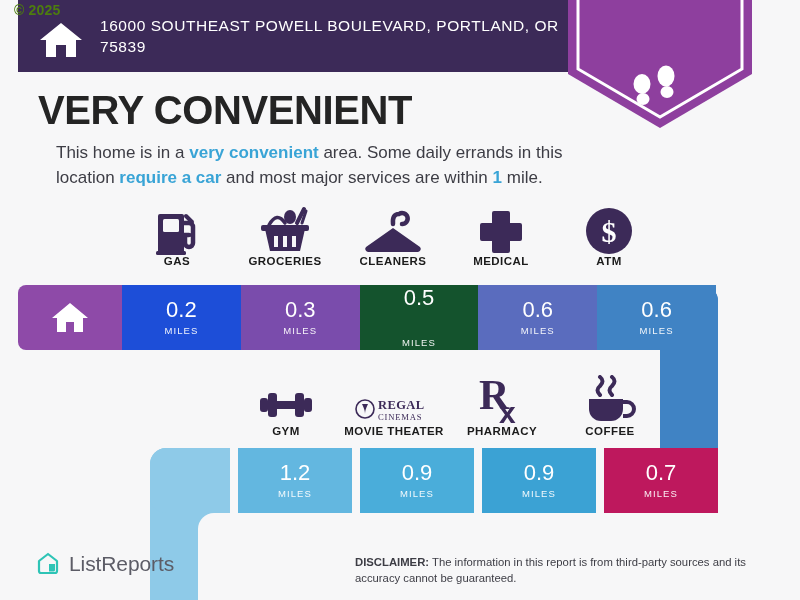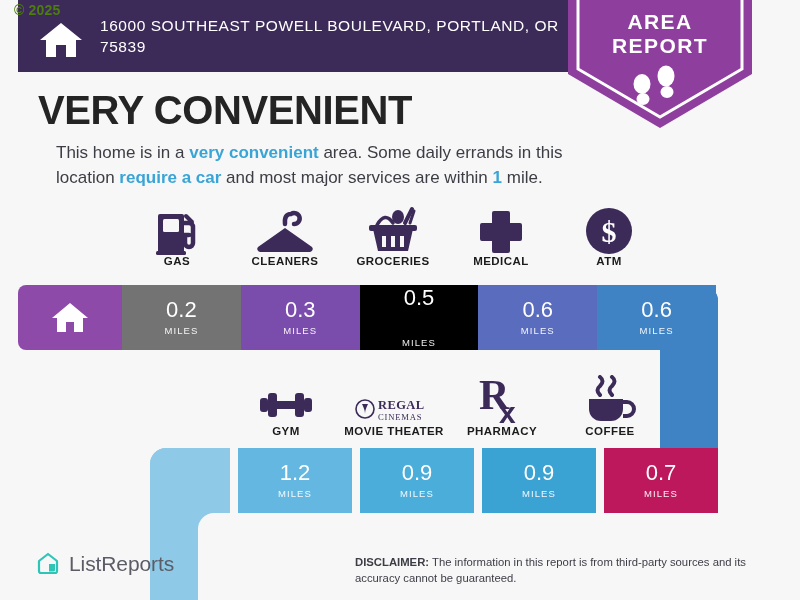--- a/index.html
+++ b/index.html
@@ -261,69 +261,65 @@
   <svg viewBox="0 0 196 146" width="196" height="146">
     <path d="M6 0 L190 0 L190 86 L98 140 L6 86 Z" fill="#8e3f9e"></path>
     <path d="M16 6 L180 6 L180 81 L98 129 L16 81 Z" fill="none" stroke="#ffffff" stroke-width="3"></path>
     <g fill="#ffffff">
       <ellipse cx="80" cy="96" rx="8.5" ry="10"></ellipse>
       <ellipse cx="81" cy="111" rx="6.5" ry="6"></ellipse>
       <ellipse cx="104" cy="88" rx="8.5" ry="10.5"></ellipse>
       <ellipse cx="105" cy="104" rx="6.5" ry="6"></ellipse>
     </g>
   </svg>
-  <div class="brtext">
-    <div>AREA</div>
-    <div>REPORT</div>
-  </div>
 </div>
 
 <div id="headline">VERY CONVENIENT</div>
 <div id="description"><span>This home is in a </span><b>very convenient</b><span> area. Some daily errands in this location </span><b>require a car</b><span> and most major services are within </span><b>1</b><span> mile.</span></div>
 
 <div class="icon-row" id="icon-row-1">
   <div class="icon-cell" style="width:108px">
     <div class="icon-art">
       <svg width="44" height="48" viewBox="0 0 44 48">
         <rect x="3" y="7" width="26" height="39" rx="2" fill="#3c2a58"></rect>
         <rect x="8" y="12" width="16" height="13" rx="1.5" fill="#f7f7f8"></rect>
         <rect x="1" y="44" width="30" height="4" rx="1.5" fill="#3c2a58"></rect>
         <path d="M29 16 h5 a4 4 0 0 1 4 4 v16 a4 4 0 0 1-8 0 v-8 h4" fill="none" stroke="#3c2a58" stroke-width="4.5" stroke-linecap="round"></path>
         <path d="M31 9 l6 6" stroke="#3c2a58" stroke-width="4" stroke-linecap="round"></path>
       </svg>
     </div>
     <div class="icon-label">GAS</div>
-  </div>
-  <div class="icon-cell" style="width:108px">
-    <div class="icon-art">
-      <svg width="62" height="46" viewBox="0 0 62 46">
-        <path d="M31 14 V19 L4 38 a3 3 0 0 0 2 5 h50 a3 3 0 0 0 2-5 L31 19" fill="#3c2a58"></path>
-        <path d="M31 15 q-1-10 6-10 a5.5 5.5 0 1 1 3 10" fill="none" stroke="#3c2a58" stroke-width="4.5" stroke-linecap="round"></path>
-      </svg>
-    </div>
-    <div class="icon-label">CLEANERS</div>
   </div>
   <div class="icon-cell" style="width:108px">
     <div class="icon-art">
       <svg width="52" height="50" viewBox="0 0 52 50">
         <path d="M6 24 h40 l-5 22 h-30 Z" fill="#3c2a58"></path>
         <rect x="2" y="20" width="48" height="6" rx="2" fill="#3c2a58"></rect>
         <rect x="15" y="31" width="4" height="11" fill="#f7f7f8"></rect>
         <rect x="24" y="31" width="4" height="11" fill="#f7f7f8"></rect>
         <rect x="33" y="31" width="4" height="11" fill="#f7f7f8"></rect>
         <path d="M10 20 q8 -14 16 -2" fill="none" stroke="#3c2a58" stroke-width="3.5" stroke-linecap="round"></path>
         <ellipse cx="31" cy="12" rx="6" ry="7" fill="#3c2a58"></ellipse>
         <path d="M38 18 l7 -14" stroke="#3c2a58" stroke-width="4" stroke-linecap="round"></path>
         <path d="M43 18 l4 -12" stroke="#3c2a58" stroke-width="3" stroke-linecap="round"></path>
       </svg>
     </div>
     <div class="icon-label">GROCERIES</div>
   </div>
   <div class="icon-cell" style="width:108px">
     <div class="icon-art">
+      <svg width="62" height="46" viewBox="0 0 62 46">
+        <path d="M31 14 V19 L4 38 a3 3 0 0 0 2 5 h50 a3 3 0 0 0 2-5 L31 19" fill="#3c2a58"></path>
+        <path d="M31 15 q-1-10 6-10 a5.5 5.5 0 1 1 3 10" fill="none" stroke="#3c2a58" stroke-width="4.5" stroke-linecap="round"></path>
+      </svg>
+    </div>
+    <div class="icon-label">CLEANERS</div>
+  </div>
+  <div class="icon-cell" style="width:108px">
+    <div class="icon-art">
       <svg width="46" height="46" viewBox="0 0 46 46">
         <path d="M16 2 h14 a2 2 0 0 1 2 2 v10 h10 a2 2 0 0 1 2 2 v14 a2 2 0 0 1-2 2 h-10 v10 a2 2 0 0 1-2 2 h-14 a2 2 0 0 1-2-2 v-10 h-10 a2 2 0 0 1-2-2 v-14 a2 2 0 0 1 2-2 h10 v-10 a2 2 0 0 1 2-2 Z" fill="#3c2a58"></path>
       </svg>
     </div>
     <div class="icon-label">MEDICAL</div>
   </div>
   <div class="icon-cell" style="width:108px">
     <div class="icon-art">
       <svg width="48" height="48" viewBox="0 0 48 48">
         <circle cx="24" cy="24" r="23" fill="#3c2a58"></circle>
@@ -335,29 +331,29 @@
 </div>
 
 <div id="bar-connector" style="background: rgb(64, 131, 196);"></div>
 <div id="bar-row-1-tailcap" style="background: rgb(64, 131, 196);"></div>
 <div id="bar-row-1">
   <div id="home-cell" style="background: rgb(142, 74, 168);">
     <svg width="40" height="34" viewBox="0 0 40 34">
       <path d="M20 2 L38 17 L33 17 L33 31 L24 31 L24 21 L16 21 L16 31 L7 31 L7 17 L2 17 Z" fill="#ffffff"></path>
     </svg>
   </div>
-  <div class="dist-cell" style="background: #737373;">
+  <div class="dist-cell" style="background: #1d4ed8;">
     <div class="dist-value">0.2</div>
     <div class="dist-unit">MILES</div>
   </div>
   <div class="dist-cell" style="background: rgb(122, 76, 172);">
     <div class="dist-value">0.3</div>
     <div class="dist-unit">MILES</div>
   </div>
-  <div class="dist-cell" style="background: #000000; gap: 24px;">
+  <div class="dist-cell" style="background: #14532d; gap: 24px;">
     <div class="dist-value">0.5</div>
     <div class="dist-unit">MILES</div>
   </div>
   <div class="dist-cell" style="background: rgb(90, 108, 190);">
     <div class="dist-value">0.6</div>
     <div class="dist-unit">MILES</div>
   </div>
   <div class="dist-cell" style="background: rgb(64, 131, 196);">
     <div class="dist-value">0.6</div>
     <div class="dist-unit">MILES</div>

